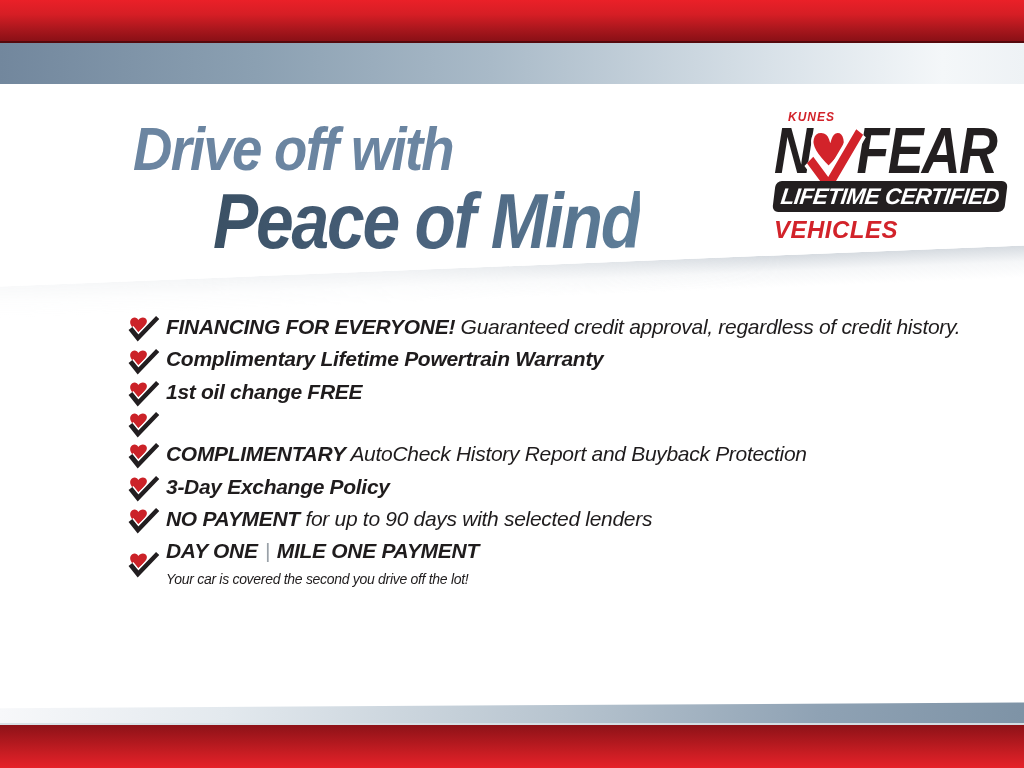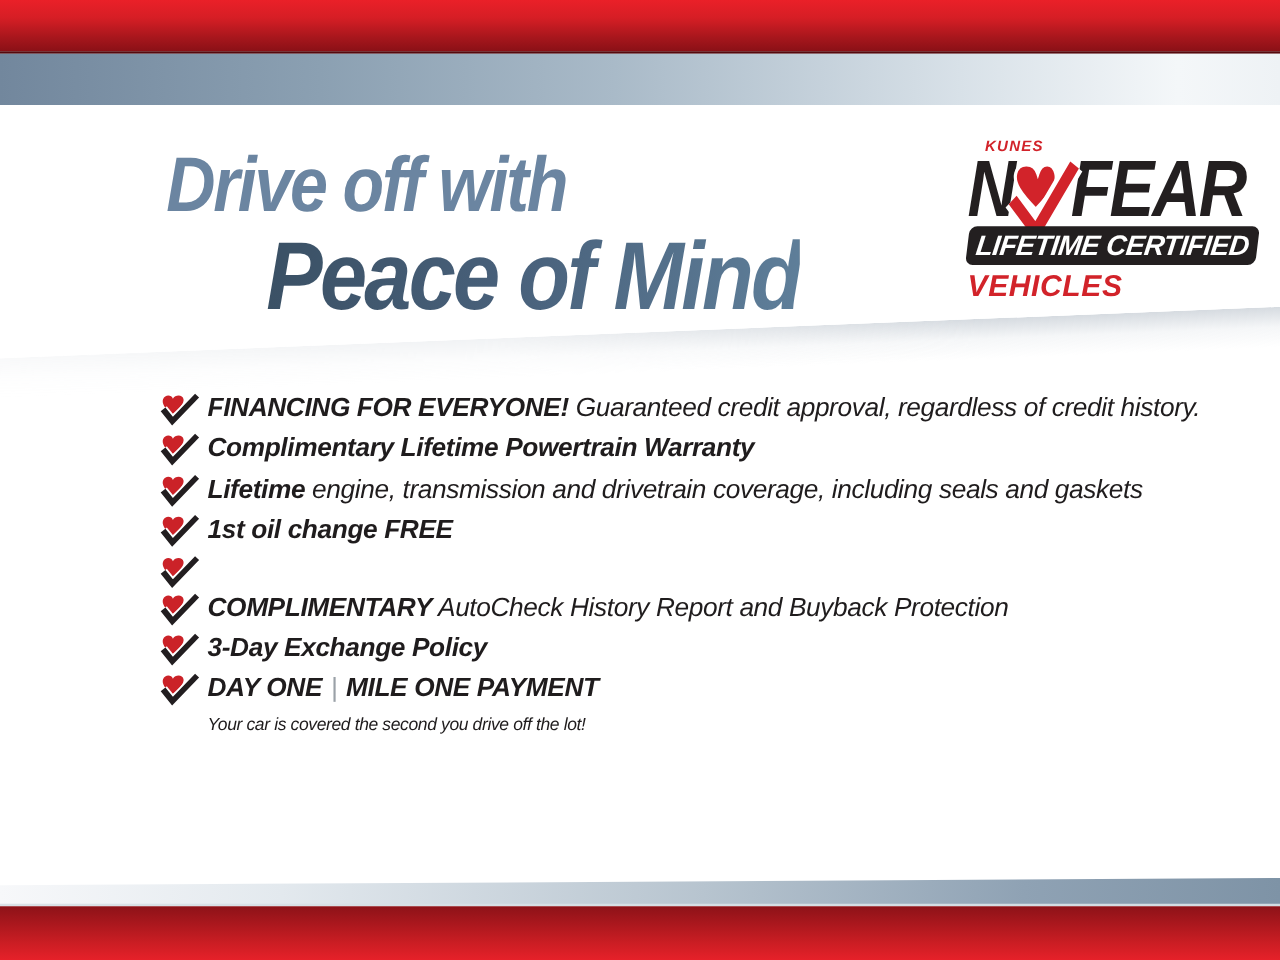--- a/index.html
+++ b/index.html
@@ -65,21 +65,21 @@
     position:relative;z-index:1;margin-top:4px;width:232px;height:31px;
     background:#231f20;border-radius:6px;transform:skewX(-7deg);
     display:flex;align-items:center;justify-content:center;
   }
   .lifetime-bar span{color:#ffffff;font-size:22.5px;letter-spacing:-0.5px;white-space:nowrap;}
   .vehicles{display:block;text-align:left;padding-right:12px;margin-top:4px;
     font-size:24px;letter-spacing:0.5px;color:var(--brand-red,#d2232a);}
   
   .benefits{position:absolute;left:127px;top:311px;width:800px;list-style:none;margin:0;padding:0;
     font-style:italic;color:#1f1c1d;}
-  .benefits li{display:flex;align-items:flex-start;}
+  .benefits li{display:flex;align-items:center;}
   .benefits .bullet{flex:0 0 auto;width:32px;height:27px;margin-top:3px;margin-right:7px;
     transform:skewX(-6deg);}
   .benefits .btext{font-size:21px;letter-spacing:-0.3px;line-height:32.4px;white-space:nowrap;}
   .benefits .b{font-weight:bold;}
   .benefits .pipe{color:#9aa1a8;font-weight:normal;padding:0 7px;}
   .benefits .subline{font-size:14px;line-height:22px;white-space:nowrap;}
 </style>
 </head>
 <body>
 
@@ -129,31 +129,20 @@
       <path d="M11 5.4 C9.4 1.6 3.8 1.6 2.6 5.8 C1.6 9.4 5.2 13.6 11.4 19.2 C17.6 13.6 21.2 9.4 20.2 5.8 C19 1.6 12.6 1.6 11 5.4 Z" fill="#cb2228"></path>
       <path d="M3.5 14.5 L12.7 24.6 L31.5 2.6" fill="none" stroke="#ffffff" stroke-width="8"></path>
       <path d="M3.5 14.5 L12.7 24.6 L31.5 2.6" fill="none" stroke="#221e20" stroke-width="5"></path>
     </svg>
     <div class="btext">
       <span class="b">Complimentary Lifetime Powertrain Warranty</span><span></span>
       
     </div>
   </li>
 
-  <li>
-    <svg class="bullet" viewBox="0 0 34 29">
-      <path d="M11 5.4 C9.4 1.6 3.8 1.6 2.6 5.8 C1.6 9.4 5.2 13.6 11.4 19.2 C17.6 13.6 21.2 9.4 20.2 5.8 C19 1.6 12.6 1.6 11 5.4 Z" fill="#cb2228"></path>
-      <path d="M3.5 14.5 L12.7 24.6 L31.5 2.6" fill="none" stroke="#ffffff" stroke-width="8"></path>
-      <path d="M3.5 14.5 L12.7 24.6 L31.5 2.6" fill="none" stroke="#221e20" stroke-width="5"></path>
-    </svg>
-    <div class="btext">
-      <span class="b">Lifetime</span><span> engine, transmission and drivetrain coverage, including seals and gaskets</span>
-      
-    </div>
-  </li>
 
   <li>
     <svg class="bullet" viewBox="0 0 34 29">
       <path d="M11 5.4 C9.4 1.6 3.8 1.6 2.6 5.8 C1.6 9.4 5.2 13.6 11.4 19.2 C17.6 13.6 21.2 9.4 20.2 5.8 C19 1.6 12.6 1.6 11 5.4 Z" fill="#cb2228"></path>
       <path d="M3.5 14.5 L12.7 24.6 L31.5 2.6" fill="none" stroke="#ffffff" stroke-width="8"></path>
       <path d="M3.5 14.5 L12.7 24.6 L31.5 2.6" fill="none" stroke="#221e20" stroke-width="5"></path>
     </svg>
     <div class="btext">
       <span class="b">1st oil change FREE</span><span></span>
       
@@ -185,20 +174,31 @@
       <path d="M11 5.4 C9.4 1.6 3.8 1.6 2.6 5.8 C1.6 9.4 5.2 13.6 11.4 19.2 C17.6 13.6 21.2 9.4 20.2 5.8 C19 1.6 12.6 1.6 11 5.4 Z" fill="#cb2228"></path>
       <path d="M3.5 14.5 L12.7 24.6 L31.5 2.6" fill="none" stroke="#ffffff" stroke-width="8"></path>
       <path d="M3.5 14.5 L12.7 24.6 L31.5 2.6" fill="none" stroke="#221e20" stroke-width="5"></path>
     </svg>
     <div class="btext">
       <span class="b">3-Day Exchange Policy</span><span></span>
       
     </div>
   </li>
 
+  <li>
+    <svg class="bullet" viewBox="0 0 34 29">
+      <path d="M11 5.4 C9.4 1.6 3.8 1.6 2.6 5.8 C1.6 9.4 5.2 13.6 11.4 19.2 C17.6 13.6 21.2 9.4 20.2 5.8 C19 1.6 12.6 1.6 11 5.4 Z" fill="#cb2228"></path>
+      <path d="M3.5 14.5 L12.7 24.6 L31.5 2.6" fill="none" stroke="#ffffff" stroke-width="8"></path>
+      <path d="M3.5 14.5 L12.7 24.6 L31.5 2.6" fill="none" stroke="#221e20" stroke-width="5"></path>
+    </svg>
+    <div class="btext">
+      <span class="b">NO PAYMENT</span><span> for up to 90 days with selected lenders</span>
+      
+    </div>
+  </li>
 
   <li>
     <svg class="bullet" viewBox="0 0 34 29">
       <path d="M11 5.4 C9.4 1.6 3.8 1.6 2.6 5.8 C1.6 9.4 5.2 13.6 11.4 19.2 C17.6 13.6 21.2 9.4 20.2 5.8 C19 1.6 12.6 1.6 11 5.4 Z" fill="#cb2228"></path>
       <path d="M3.5 14.5 L12.7 24.6 L31.5 2.6" fill="none" stroke="#ffffff" stroke-width="8"></path>
       <path d="M3.5 14.5 L12.7 24.6 L31.5 2.6" fill="none" stroke="#221e20" stroke-width="5"></path>
     </svg>
     <div class="btext">
       <span class="b">DAY ONE</span><span class="pipe">|</span><span class="b">MILE ONE PAYMENT</span><span></span>
       <div class="subline">Your car is covered the second you drive off the lot!</div>

